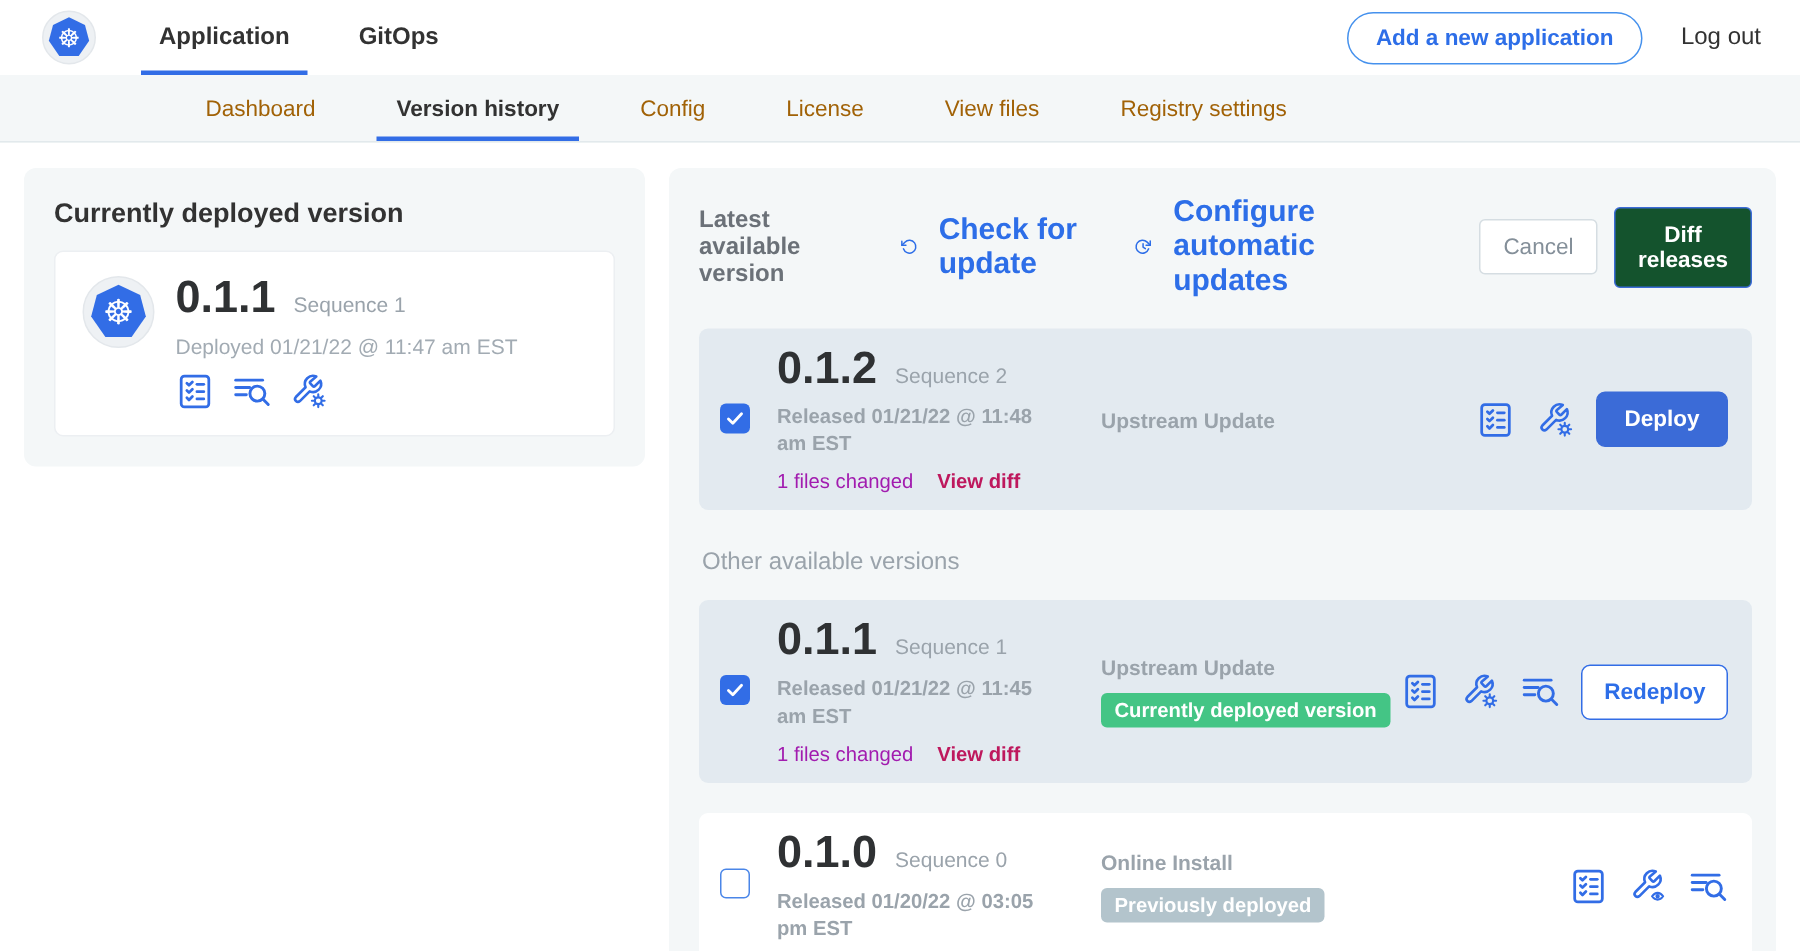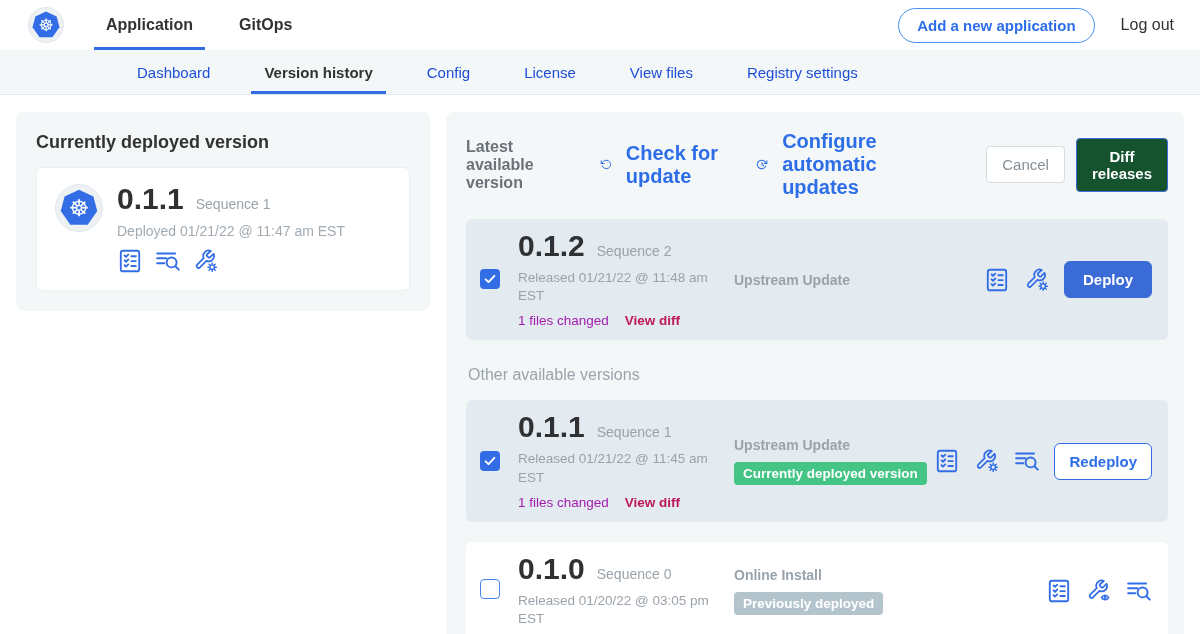--- a/index.html
+++ b/index.html
@@ -19,21 +19,21 @@
              font-size:16px; font-weight:700; color:#323232; cursor:pointer; }
   .top-tab.inactive { font-weight:600; }
   .top-tab.active::after { content:""; position:absolute; left:0; right:0; bottom:0; height:3px; background:#326de6; }
   .topbar-right { margin-left:auto; display:flex; align-items:center; gap:26px; }
   .add-app-btn { border:1px solid #4591ed; color:#2d6ee8; background:#fff; font-weight:700; font-size:15px;
                  padding:8px 18px; border-radius:18px; cursor:pointer; font-family:inherit; }
   .logout { font-size:16px; color:#323232; cursor:pointer; }
 
   
   .subnav { height:45px; background:#f4f7f8; border-bottom:1px solid #e2e9ec; display:flex; padding-left:110px; }
-  .sub-tab { display:flex; align-items:center; padding:0 27px; position:relative; font-size:15px; color:#1d4ed8; cursor:pointer; }
+  .sub-tab { display:flex; align-items:center; padding:0 27px; position:relative; font-size:15px; color:#a16207; cursor:pointer; }
   .sub-tab.active { color:#323232; font-weight:700; }
   .sub-tab.active::after { content:""; position:absolute; left:14px; right:14px; bottom:0; height:3px; background:#326de6; }
 
   
   .main { display:flex; gap:16px; padding:17px 16px 0 16px; align-items:flex-start; }
   .panel { background:#f4f7f8; border-radius:8px; }
   .left-panel { width:414px; padding:20px; flex:none; }
   .left-panel h2 { font-size:18px; font-weight:700; color:#323232; margin-bottom:14px; }
   .deployed-card { background:#fff; border-radius:6px; border:1px solid #eceff2; padding:16px 18px; display:flex; gap:14px; }
   .deployed-card .k8s-badge { width:48px; height:48px; align-self:flex-start; }
@@ -63,21 +63,21 @@
 
   .version-row { display:flex; align-items:center; border-radius:6px; padding:12px 14px; }
   .version-row.selected { background:#e3eaf0; min-height:120px; }
   .version-row.plain { background:#fff; min-height:92px; }
   .row-check { width:38px; flex:none; }
   .checkbox { width:20px; height:20px; border-radius:4px; display:inline-flex; align-items:center; justify-content:center; cursor:pointer; }
   .checkbox.checked { background:#326de6; }
   .checkbox.unchecked { background:#fff; border:1.5px solid #4a86e8; }
   .checkbox svg { width:14px; height:14px; }
   .row-version { width:212px; flex:none; display:flex; flex-direction:column; gap:8px; }
-  .released { font-size:13.5px; font-weight:400; color:#9aa3ab; max-width:192px; line-height:1.35; }
+  .released { font-size:13.5px; font-weight:700; color:#9aa3ab; max-width:192px; line-height:1.35; }
   .files-line { display:flex; align-items:center; gap:16px; font-size:13.5px; }
   .files-changed { color:#a21caf; }
   .view-diff { color:#be185d; font-weight:700; cursor:pointer; text-decoration:none; }
   .row-middle { flex:1; display:flex; flex-direction:column; align-items:flex-start; gap:9px; padding-left:4px; }
   .source-label { font-size:14px; font-weight:700; color:#9aa3ab; }
   .badge { font-size:13.5px; font-weight:700; color:#fff; padding:4px 9px; border-radius:4px; }
   .badge.green { background:#44c585; }
   .badge.gray { background:#b3c4cc; }
   .row-actions { display:flex; align-items:center; gap:14px; padding-right:2px; }
   .other-title { font-size:16px; color:#9aa3ab; margin:26px 0 16px 2px; }

